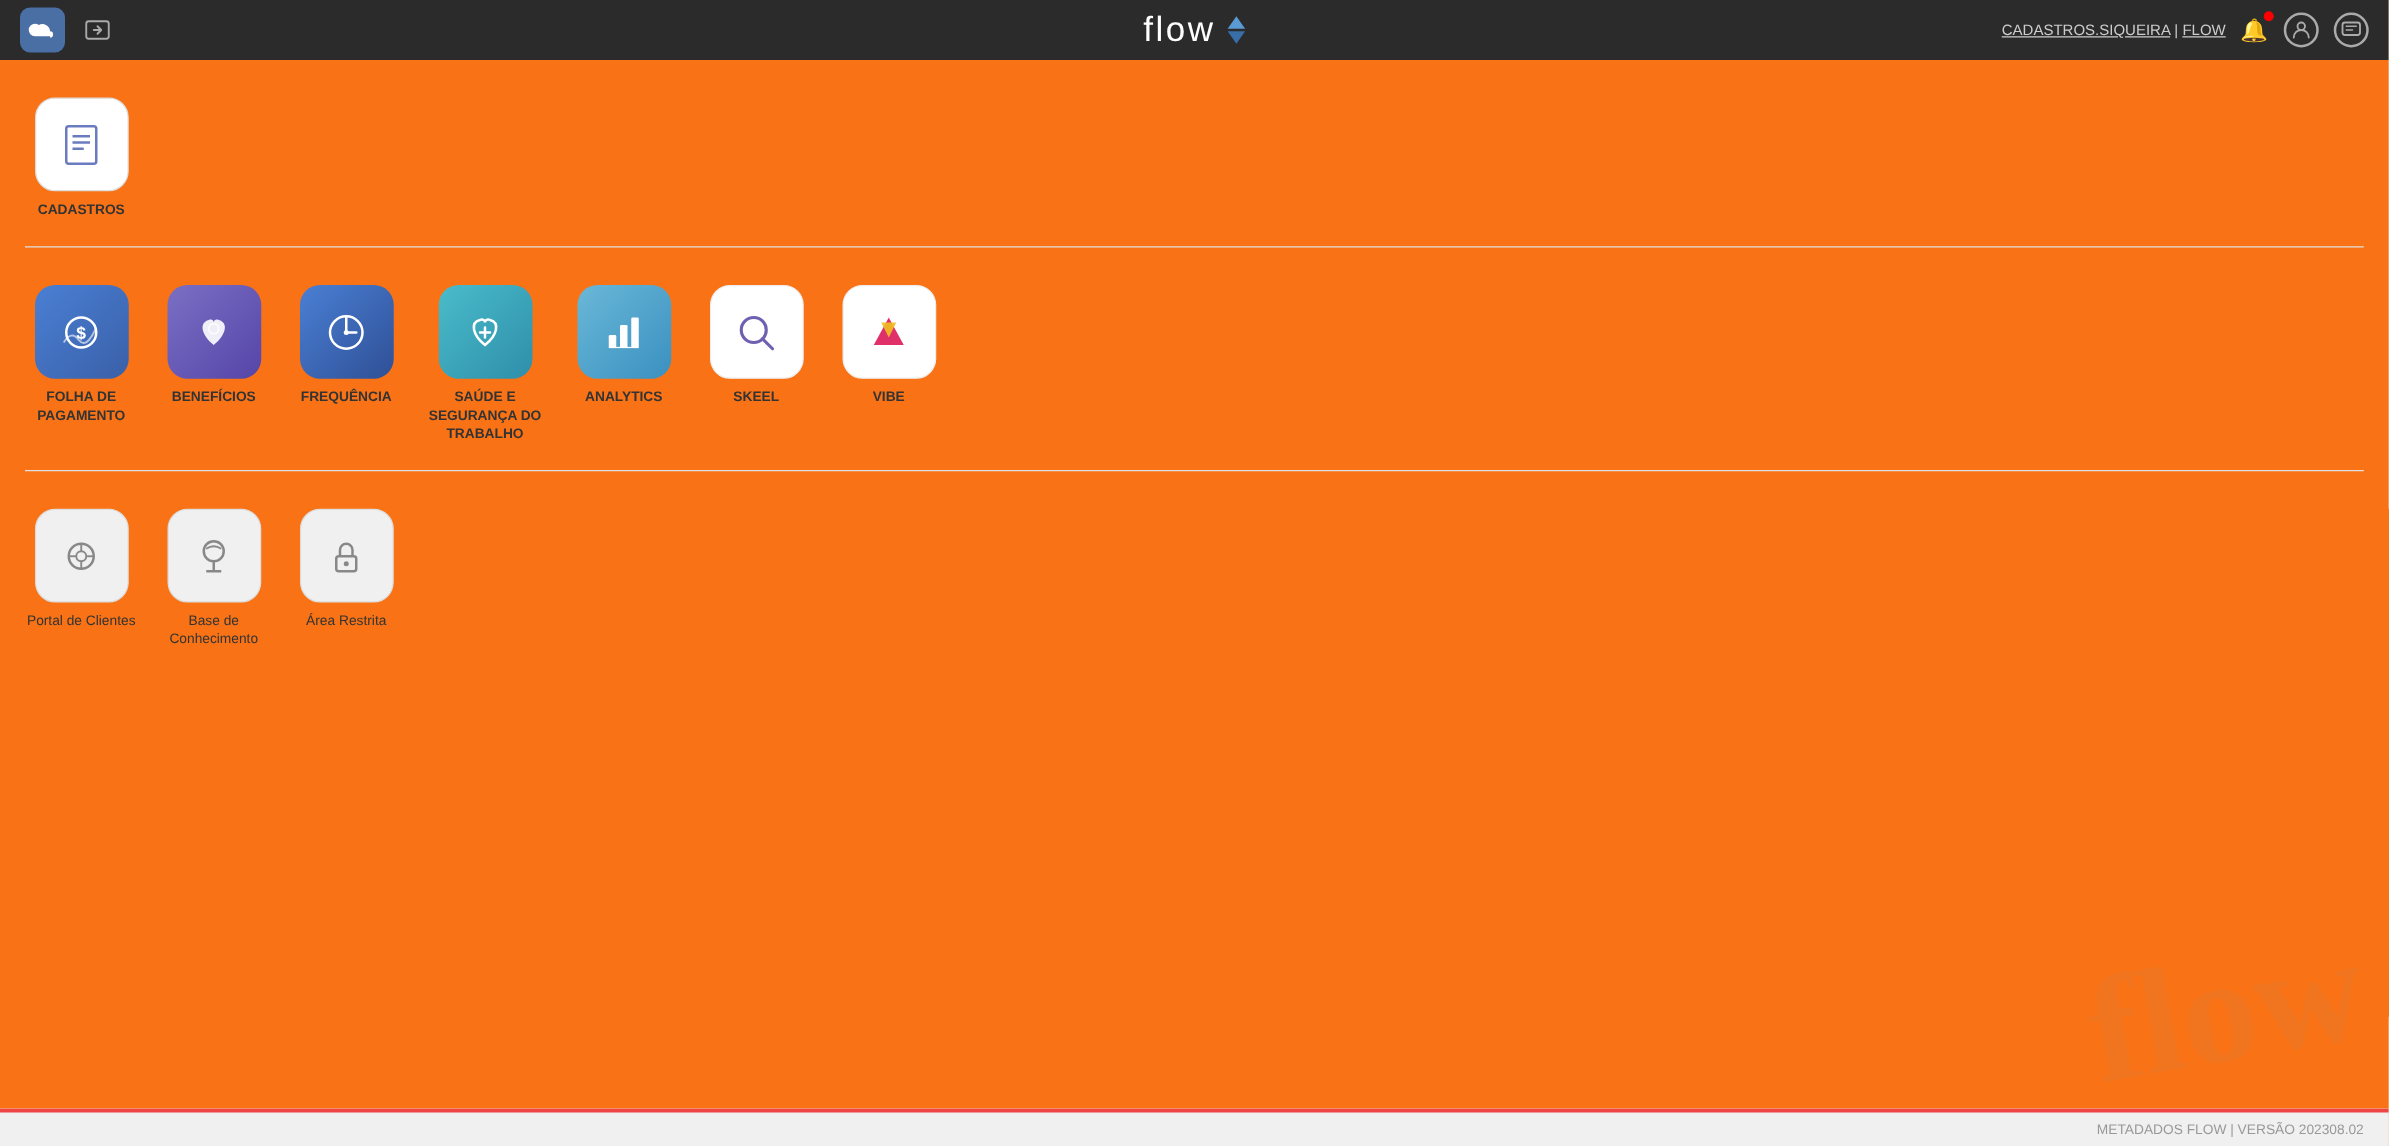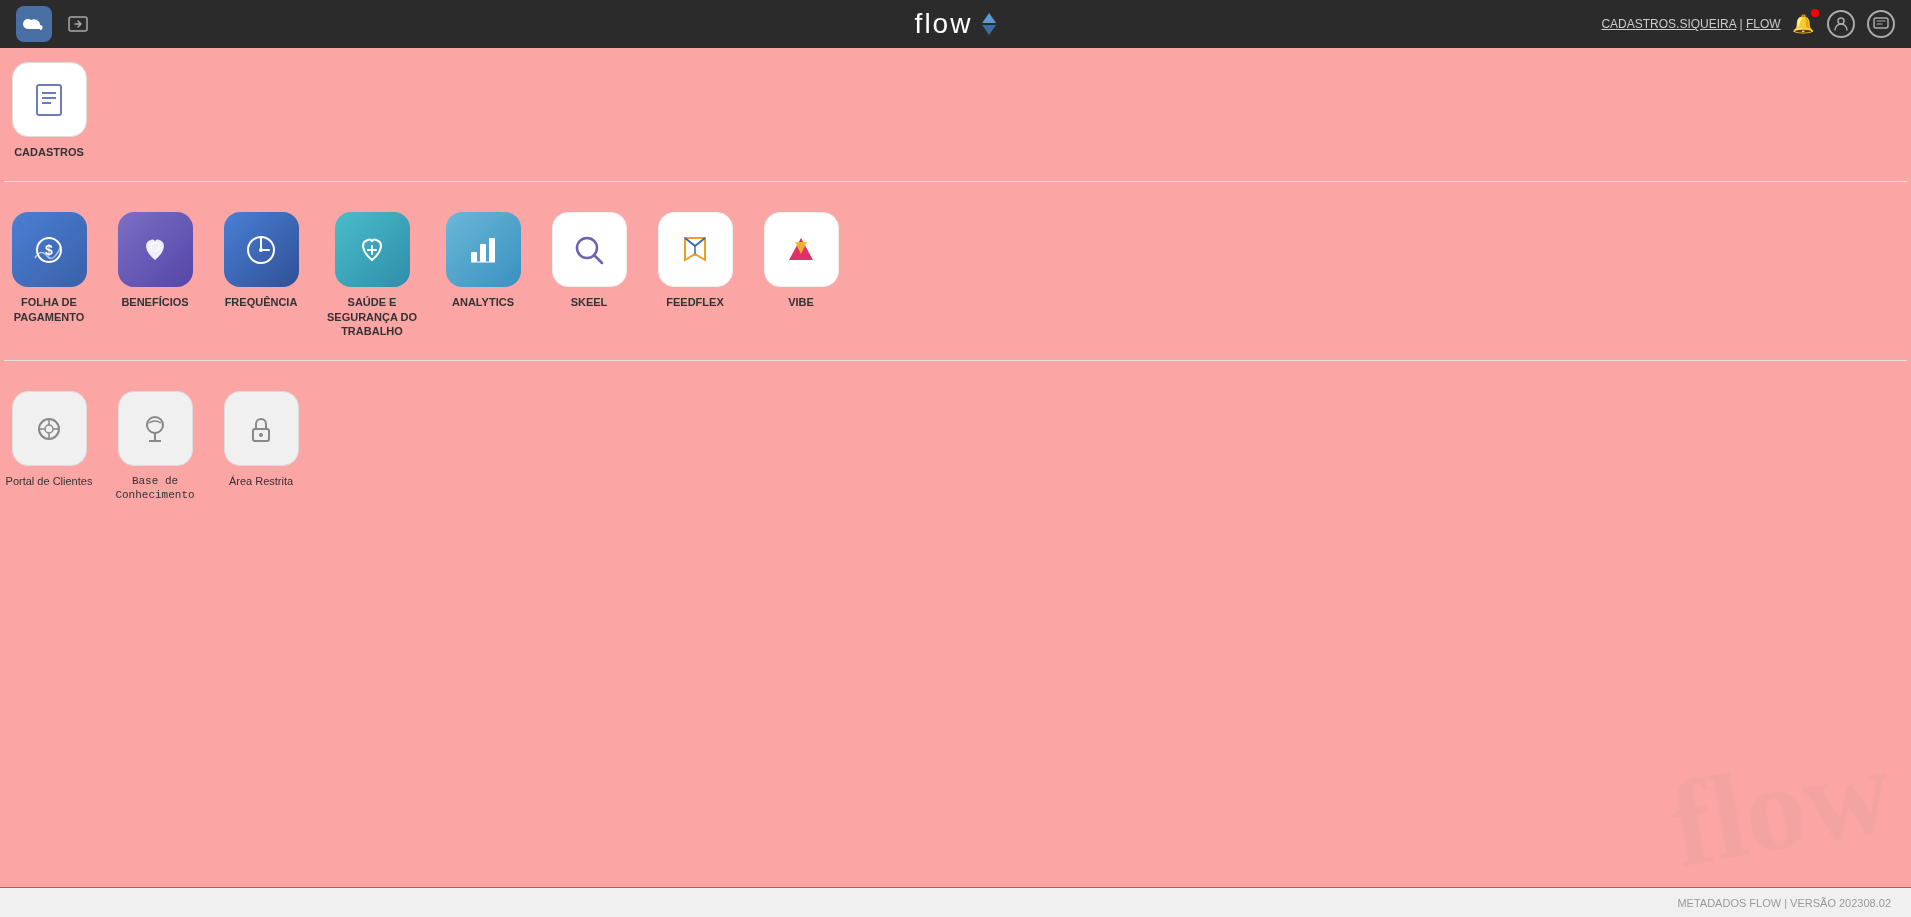--- a/index.html
+++ b/index.html
@@ -95,23 +95,23 @@
       top: -4px;
       right: -4px;
       background: red;
       border-radius: 50%;
       width: 8px;
       height: 8px;
     }
 
     
     .main {
-      background: #fca5a5;
+      background: #f97316;
       min-height: calc(917px - 48px - 30px);
-      padding: 4px;
+      padding: 20px;
     }
 
     
     .section {
       margin-bottom: 20px;
     }
     .section-divider {
       border: none;
       border-top: 1px solid #e0e0e0;
       margin: 12px 0 20px 0;
@@ -152,21 +152,21 @@
       line-height: 1.3;
     }
     .icon-gray { background: #f0f0f0; border: 1px solid #ddd; }
 
     
     svg { overflow: visible; }
 
     
     .footer {
       background: #f0f0f0;
-      border-top: 1px solid #ef4444;
+      border-top: 3px solid #ef4444;
       height: 30px;
       display: flex;
       align-items: center;
       justify-content: flex-end;
       padding: 0 20px;
     }
     .footer-text {
       font-size: 11px;
       color: #999;
     }
@@ -319,30 +319,20 @@
       <div class="app-item">
         <div class="app-icon" style="background:#fff;border:1px solid #eee;">
           <svg width="44" height="44" viewBox="0 0 44 44" fill="none">
             <circle cx="20" cy="20" r="10" stroke="#7060b0" stroke-width="2.5" fill="none"></circle>
             <line x1="27" y1="27" x2="35" y2="35" stroke="#7060b0" stroke-width="2.5" stroke-linecap="round"></line>
           </svg>
         </div>
         <span class="app-label">SKEEL</span>
       </div>
 
-      <div class="app-item">
-        <div class="app-icon" style="background:#fff;border:1px solid #eee;">
-          <svg width="44" height="44" viewBox="0 0 44 44" fill="none">
-            <path d="M12 10 L32 10 L32 32 L22 26 L12 32 Z" fill="none" stroke="#f0a020" stroke-width="2"></path>
-            <path d="M12 10 L22 18 L32 10" stroke="#3a6abf" stroke-width="2" fill="none"></path>
-            <path d="M22 18 L22 26" stroke="#3a6abf" stroke-width="1.5"></path>
-          </svg>
-        </div>
-        <span class="app-label">FEEDFLEX</span>
-      </div>
 
       <div class="app-item">
         <div class="app-icon" style="background:#fff;border:1px solid #eee;">
           <svg width="44" height="44" viewBox="0 0 44 44" fill="none">
             <polygon points="22,10 34,32 10,32" fill="#e0306a"></polygon>
             <polygon points="16,14 28,14 22,26" fill="#f0c020" opacity="0.9"></polygon>
           </svg>
         </div>
         <span class="app-label">VIBE</span>
       </div>
@@ -370,21 +360,21 @@
 
       <div class="app-item">
         <div class="app-icon icon-gray">
           <svg width="40" height="40" viewBox="0 0 40 40" fill="none">
             <circle cx="20" cy="16" r="8" stroke="#888" stroke-width="2" fill="none"></circle>
             <path d="M14 14 Q20 10 26 14" stroke="#888" stroke-width="1.5" fill="none"></path>
             <line x1="20" y1="24" x2="20" y2="32" stroke="#888" stroke-width="2"></line>
             <line x1="14" y1="32" x2="26" y2="32" stroke="#888" stroke-width="2"></line>
           </svg>
         </div>
-        <span class="app-label" style="text-transform:none;font-weight:400;font-family:Liberation Mono, monospace;">Base de Conhecimento</span>
+        <span class="app-label" style="text-transform:none;font-weight:400;">Base de Conhecimento</span>
       </div>
 
       <div class="app-item">
         <div class="app-icon icon-gray">
           <svg width="40" height="40" viewBox="0 0 40 40" fill="none">
             <rect x="12" y="20" width="16" height="12" rx="2" stroke="#888" stroke-width="2" fill="none"></rect>
             <path d="M15 20 v-5 a5 5 0 0110 0 v5" stroke="#888" stroke-width="2" fill="none"></path>
             <circle cx="20" cy="26" r="2" fill="#888"></circle>
           </svg>
         </div>

